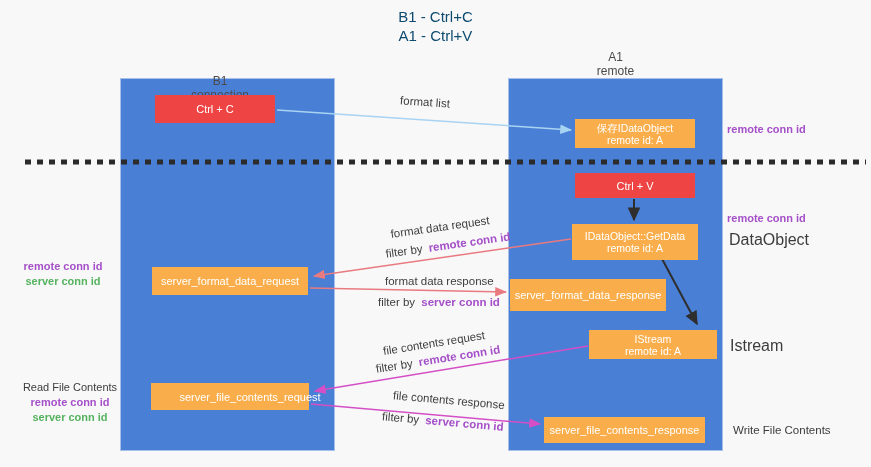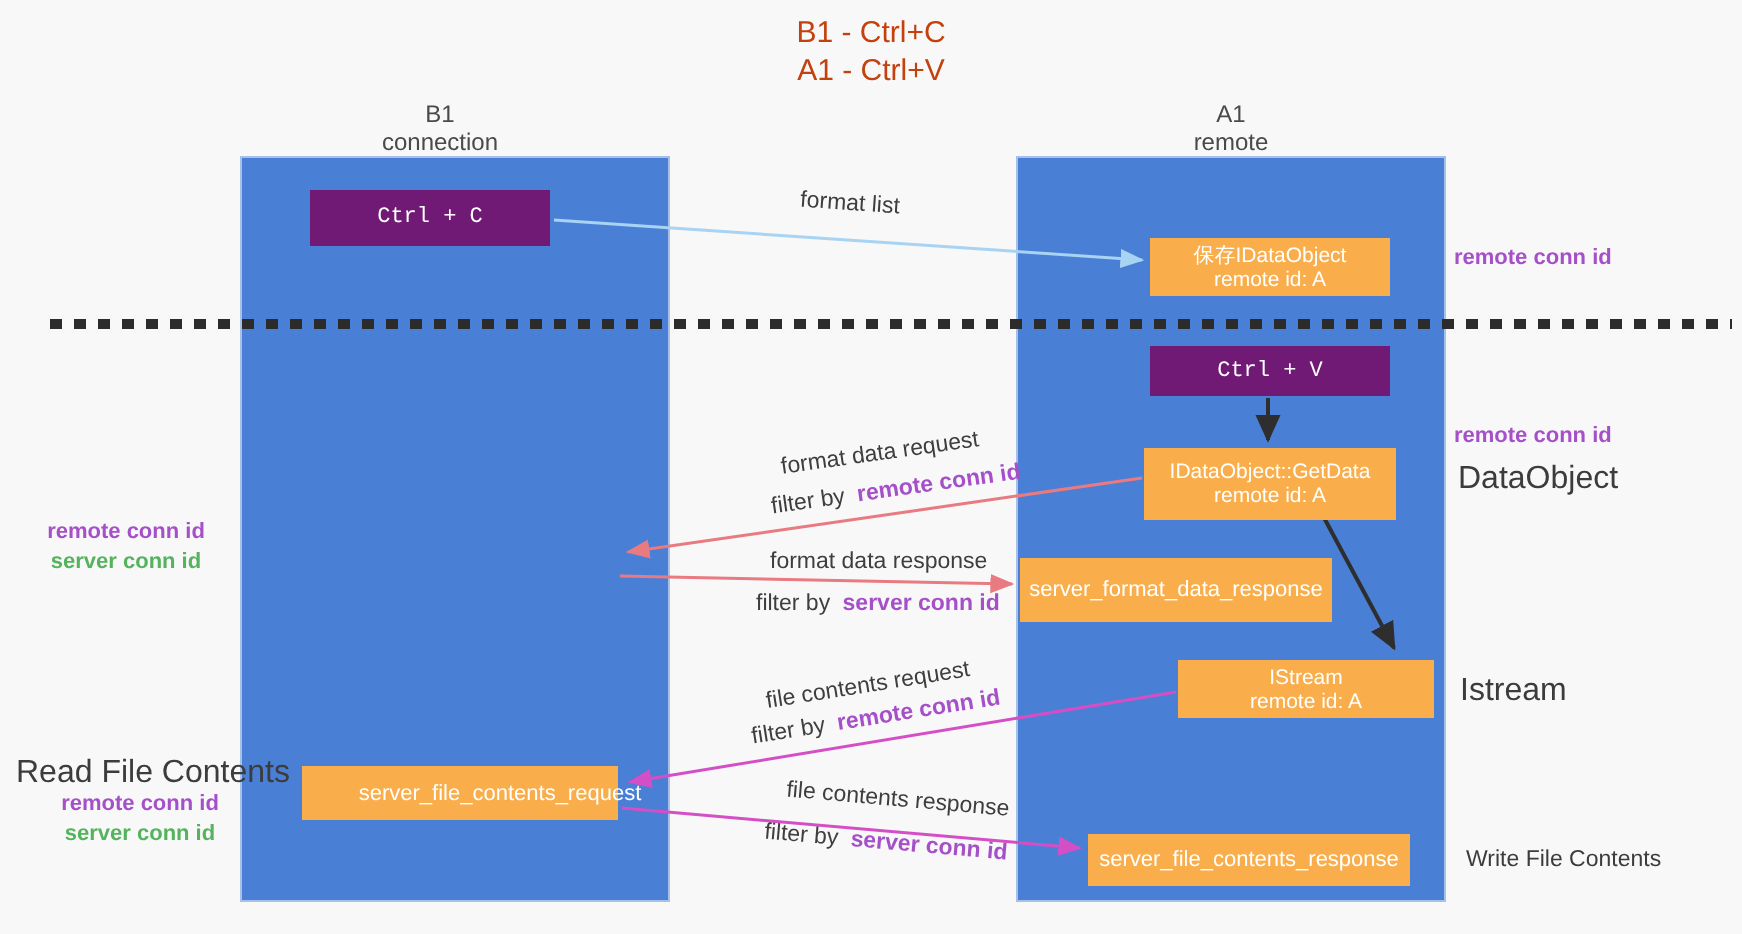--- a/index.html
+++ b/index.html
@@ -3,28 +3,28 @@
 <meta charset="utf-8">
 <style>
   html,body{margin:0;padding:0;background:#f7f7f8;}
   .stage{
     position:relative;width:871px;height:467px;overflow:hidden;
     background:#f8f8f9;
     font-family:"Liberation Sans","DejaVu Sans",sans-serif;
     color:#3c3c3c;
   }
   .title{position:absolute;left:0;top:7px;width:100%;text-align:center;
-    font-size:15px;line-height:19px;color:#c2410c;}
+    font-size:15px;line-height:19px;color:#0c4a6e;}
   .col-header{position:absolute;top:50px;text-align:center;font-size:12px;line-height:14px;color:#4a4a4a;}
   .column{position:absolute;top:78px;width:215px;height:373px;background:#4a7fd6;border:1px solid #a7c0ea;box-sizing:border-box;}
   .arrows{position:absolute;left:0;top:0;width:871px;height:467px;z-index:5;pointer-events:none;}
   .box{position:absolute;z-index:10;display:flex;flex-direction:column;align-items:center;justify-content:center;
     color:#fff;text-align:center;box-sizing:border-box;}
   .box.orange{background:#f9ae4b;}
-  .box.green{background:#701a75;font-family:Liberation Mono, monospace;}
+  .box.green{background:#ef4444;}
   .box .l2{font-size:10.5px;line-height:12px;}
   .box.single{font-size:11px;}
   .side{position:absolute;z-index:10;font-size:11px;line-height:15px;white-space:nowrap;}
   .bold-purple{color:#a550c8;font-weight:bold;}
   .bold-green{color:#55b35e;font-weight:bold;}
   .dark{color:#3c3c3c;}
   .plain12{font-size:16px;}
   .midlabel{position:absolute;z-index:6;font-size:11.5px;color:#3e3e3e;text-align:center;white-space:nowrap;}
   .leftgroup{position:absolute;z-index:10;text-align:center;font-size:11px;line-height:15px;white-space:nowrap;}
 </style>
@@ -67,21 +67,21 @@
     <line x1="588" y1="346" x2="315" y2="391" stroke="#d44fc6" stroke-width="1.5" marker-end="url(#ah-magenta)"></line>
 
     <line x1="311" y1="404" x2="540" y2="424" stroke="#d44fc6" stroke-width="1.5" marker-end="url(#ah-magenta)"></line>
   </svg>
 
   <div class="title">
     <div>B1 - Ctrl+C</div>
     <div>A1 - Ctrl+V</div>
   </div>
 
-  <div class="col-header" style="left:120px;width:200px;">
+  <div class="col-header" style="left:120px;width:200px;margin-top:24px;">
     <div>B1</div>
     <div>connection</div>
   </div>
   <div class="col-header" style="left:508px;width:215px;">
     <div>A1</div>
     <div>remote</div>
   </div>
 
   <div class="box green single" style="left:155px;top:95px;width:120px;height:28px;">Ctrl + C</div>
 
@@ -90,20 +90,21 @@
     <div class="l2">remote id: A</div>
   </div>
 
   <div class="box green single" style="left:575px;top:173px;width:120px;height:25px;">Ctrl + V</div>
 
   <div class="box orange" style="left:572px;top:224px;width:126px;height:36px;">
     <div class="l2">IDataObject::GetData</div>
     <div class="l2">remote id: A</div>
   </div>
 
+  <div class="box orange single" style="left:152px;top:267px;width:156px;height:28px;">server_format_data_request</div>
 
   <div class="box orange single" style="left:510px;top:279px;width:156px;height:32px;">server_format_data_response</div>
 
   <div class="box orange" style="left:589px;top:330px;width:128px;height:29px;">
     <div class="l2">IStream</div>
     <div class="l2">remote id: A</div>
   </div>
 
   <div class="box orange single" style="left:151px;top:383px;width:158px;height:27px;padding-left:40px;">server_file_contents_request</div>
 
@@ -140,18 +141,18 @@
   <div class="side dark plain12" style="left:729px;top:232px;">DataObject</div>
   <div class="side dark plain12" style="left:730px;top:338px;">Istream</div>
   <div class="side dark" style="left:733px;top:423px;font-size:11.5px;">Write File Contents</div>
 
   <div class="leftgroup" style="left:2px;top:259px;width:122px;">
     <div class="bold-purple">remote conn id</div>
     <div class="bold-green">server conn id</div>
   </div>
 
   <div class="leftgroup" style="left:8px;top:379px;width:124px;">
-    <div class="dark" style="font-size:16px;line-height:16px;">Read File Contents</div>
+    <div class="dark" style="font-size:11px;line-height:16px;">Read File Contents</div>
     <div class="bold-purple">remote conn id</div>
     <div class="bold-green">server conn id</div>
   </div>
 
 </div>
 
 </body></html>

